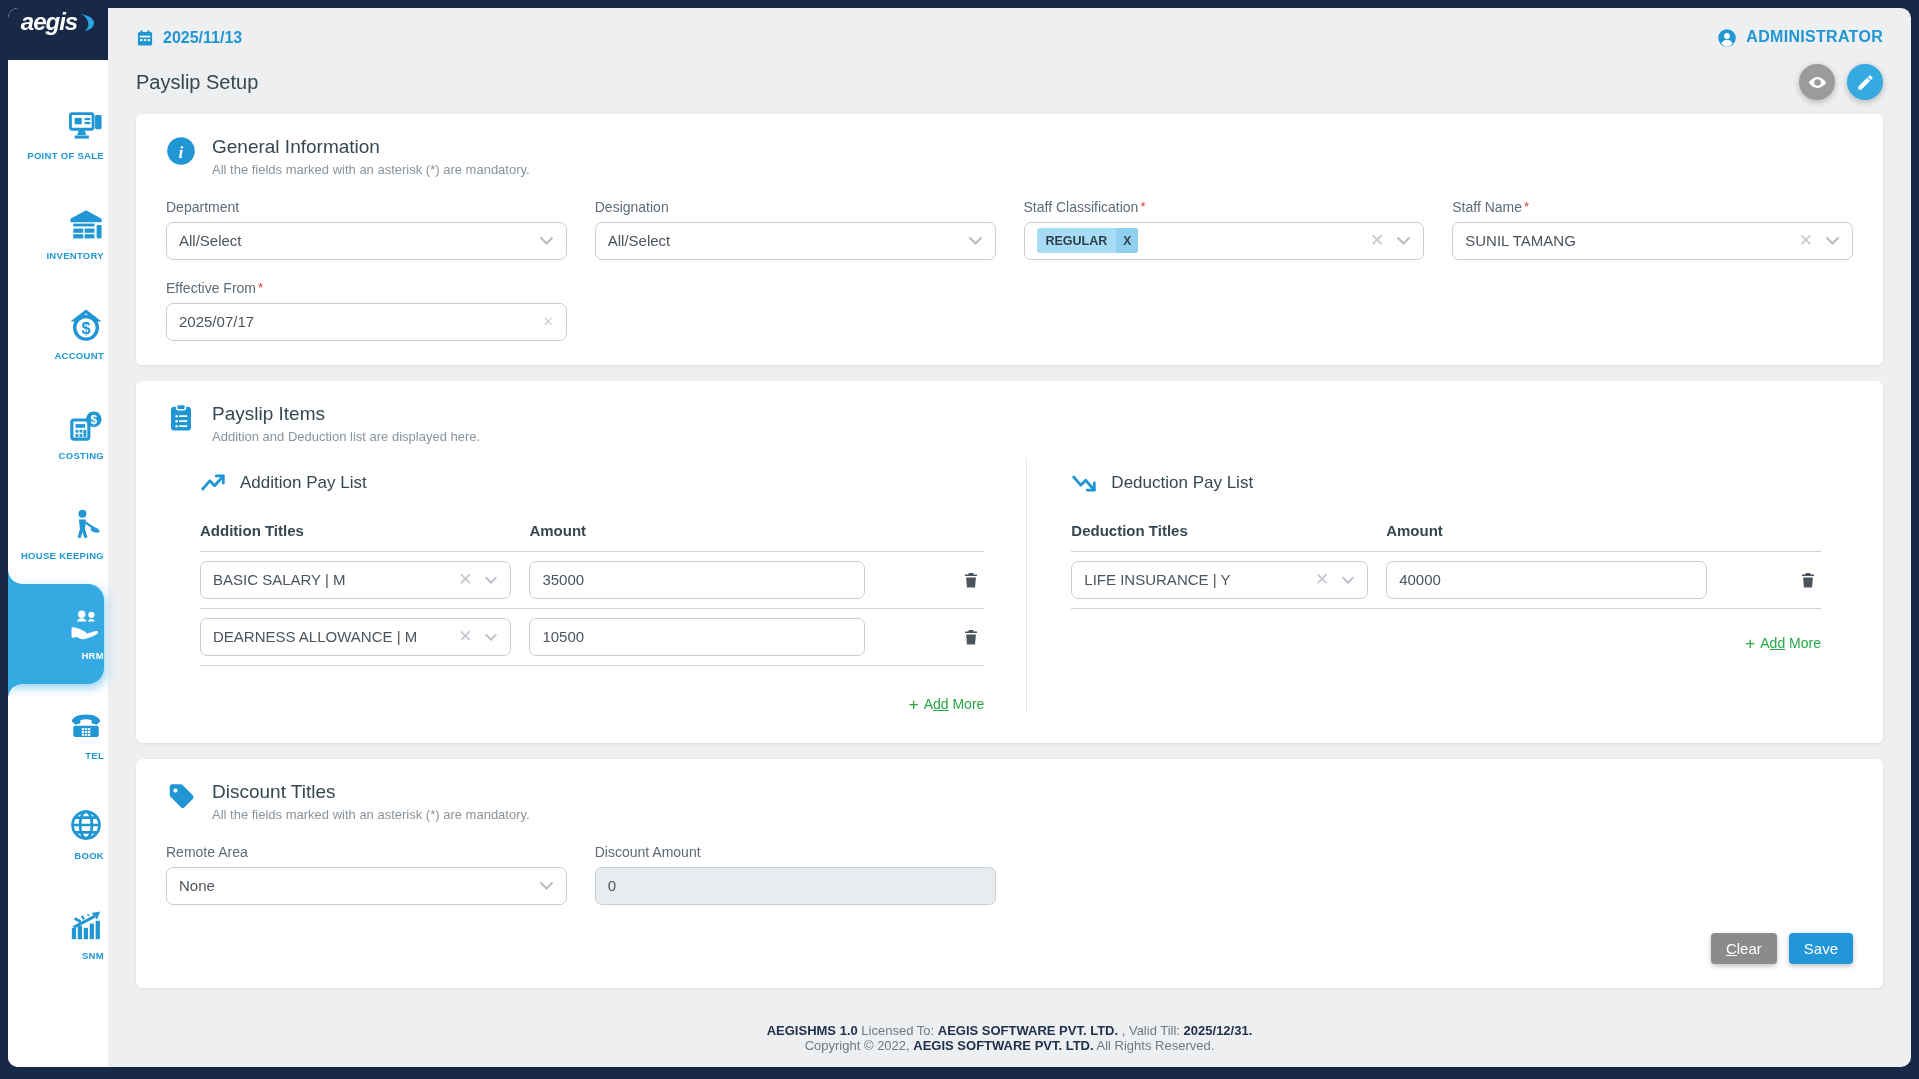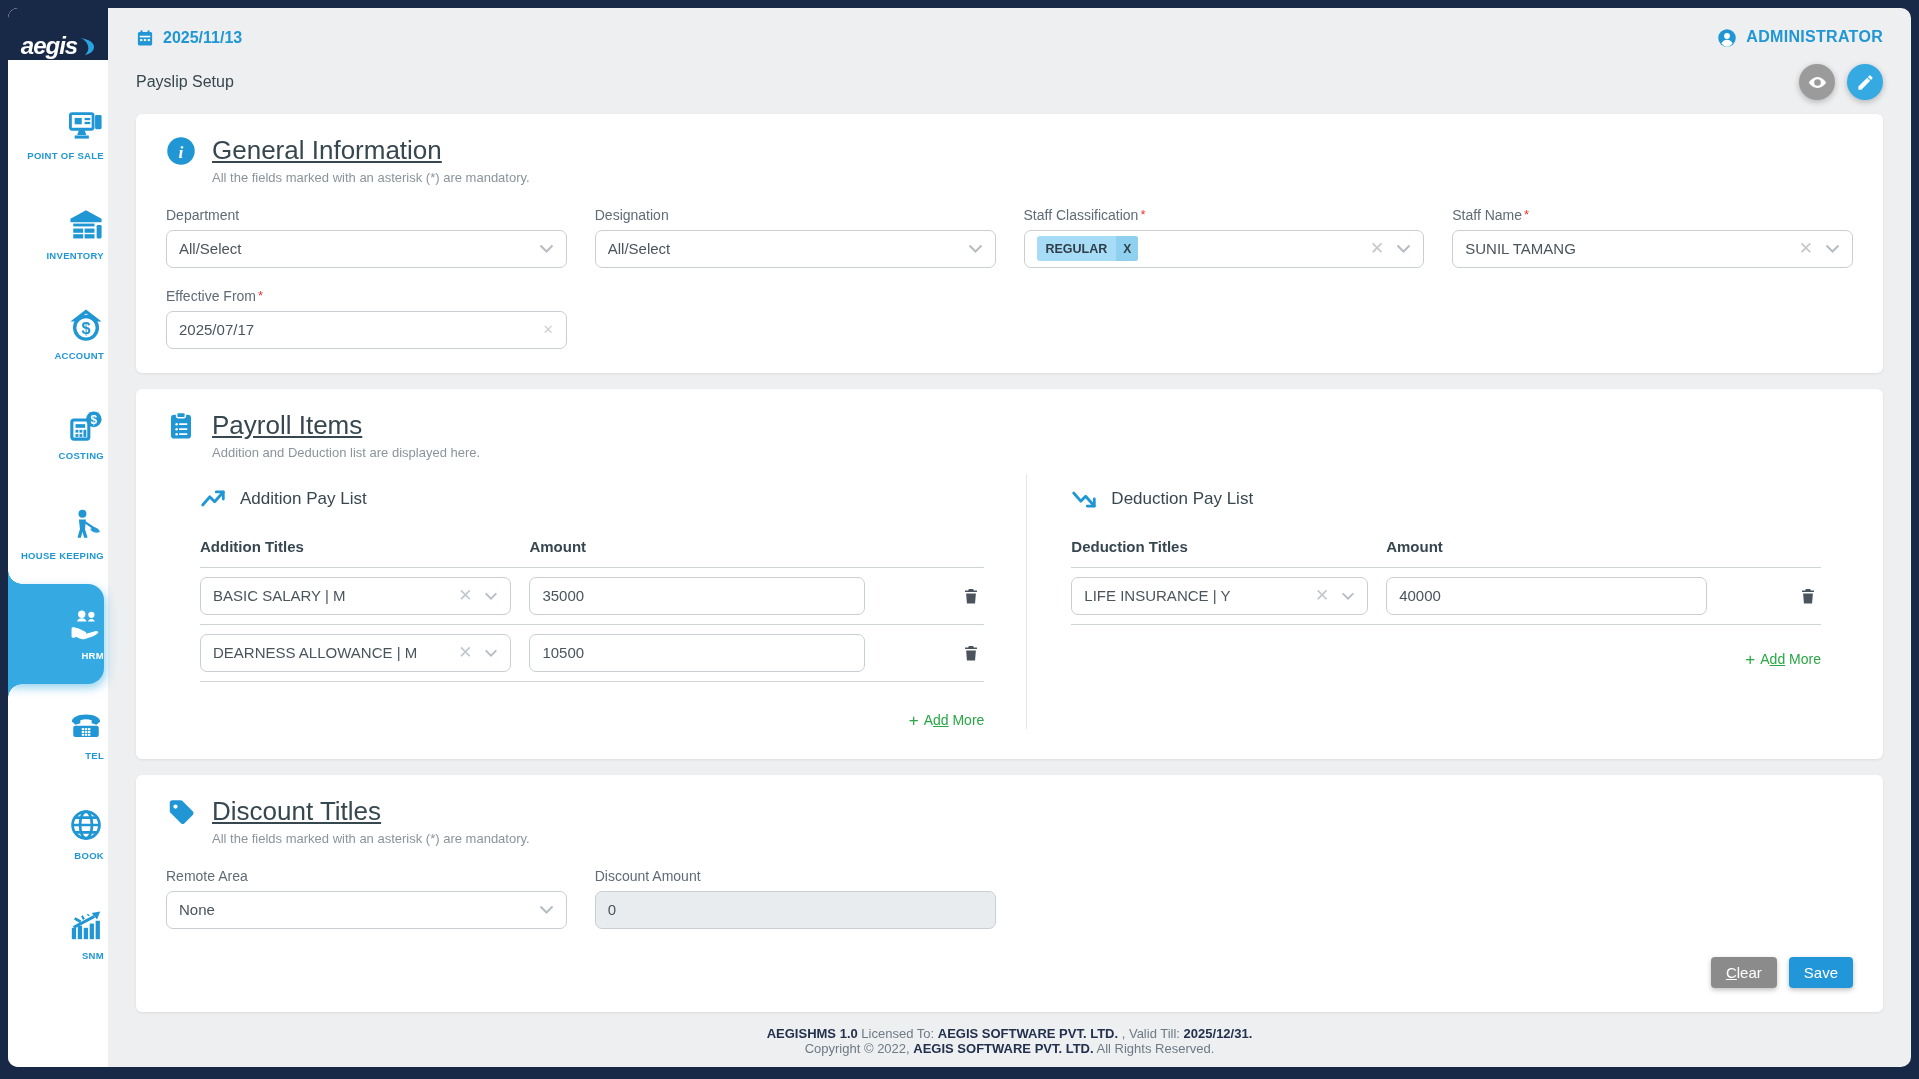--- a/index.html
+++ b/index.html
@@ -16,53 +16,53 @@
     --border:#c9ced3;
     --line:#cfd4d8;
   }
   *{box-sizing:border-box;margin:0;padding:0;}
   html,body{width:1919px;height:1079px;overflow:hidden;}
   body{background:var(--navy);font-family:"Liberation Sans",sans-serif;position:relative;}
   .frame{position:absolute;left:8px;top:8px;right:8px;bottom:12px;border-radius:10px;overflow:hidden;display:flex;background:var(--bg);}
 
   
   .sidebar{width:100px;background:#fff;display:flex;flex-direction:column;flex-shrink:0;}
-  .logo-block{height:52px;background:var(--navy);display:flex;align-items:flex-end;justify-content:center;flex-shrink:0;}
+  .logo-block{height:52px;background:var(--navy);display:flex;align-items:flex-start;justify-content:center;flex-shrink:0;}
   .logo{color:#fff;font-size:24px;font-weight:bold;font-style:italic;letter-spacing:-1px;display:flex;align-items:center;}
   .logo svg{margin-left:2px;}
   .nav{display:flex;flex-direction:column;margin-top:24px;}
   .nav-item{width:96px;height:100px;display:flex;flex-direction:column;align-items:flex-end;justify-content:center;gap:7px;color:var(--accent);cursor:pointer;}
   .nav-item .nav-icon{width:36px;height:36px;display:flex;align-items:center;justify-content:center;}
   .nav-item .nav-icon svg{width:34px;height:34px;}
   .nav-label{font-size:9.5px;font-weight:bold;letter-spacing:.3px;white-space:nowrap;text-align:center;}
   .nav-item.active{position:relative;background:var(--active);border-radius:0 16px 16px 0;color:#fff;box-shadow:2px 4px 10px rgba(52,169,226,.5);}
   .nav-item.active::before{content:"";position:absolute;left:0;top:-14px;width:14px;height:14px;background:radial-gradient(circle at 100% 0%,transparent 13.5px,var(--active) 14px);}
   .nav-item.active::after{content:"";position:absolute;left:0;bottom:-14px;width:14px;height:14px;background:radial-gradient(circle at 100% 100%,transparent 13.5px,var(--active) 14px);}
 
   
   .main{flex:1;display:flex;flex-direction:column;overflow:hidden;}
   .main-header{padding:20px 28px 0 28px;}
   .hdr-row1{display:flex;justify-content:space-between;align-items:center;gap:8px;}
   .date-chip{display:flex;align-items:center;gap:9px;color:var(--accent);font-weight:bold;font-size:16px;cursor:pointer;}
   .admin-chip{display:flex;align-items:flex-start;gap:9px;color:var(--accent);font-weight:bold;font-size:16px;letter-spacing:.3px;cursor:pointer;}
   .hdr-row2{display:flex;justify-content:space-between;align-items:center;margin-top:16px;}
-  .page-title{font-size:16px;color:var(--text-dark);}
+  .page-title{font-size:20px;color:var(--text-dark);}
   .hdr-actions{display:flex;gap:12px;}
   .circle-btn{width:36px;height:36px;border-radius:50%;border:none;display:flex;align-items:center;justify-content:center;cursor:pointer;box-shadow:0 2px 6px rgba(0,0,0,.25);}
   .circle-btn.gray{background:#9b9b9b;}
   .circle-btn.blue{background:var(--active);}
   .circle-btn svg{width:19px;height:19px;}
 
   
   .card{background:var(--card);border-radius:6px;margin:16px 28px 0 28px;box-shadow:0 1px 3px rgba(0,0,0,.08);padding:22px 30px 24px 30px;}
   .card:first-of-type{margin-top:14px;}
   .sec-head{display:flex;gap:16px;align-items:flex-start;}
   .sec-icon{width:30px;height:30px;flex-shrink:0;display:flex;align-items:center;justify-content:center;}
   .sec-icon svg{width:30px;height:30px;}
-  .sec-title{font-size:26px;color:var(--text-dark);line-height:1.15;text-decoration:underline;}
+  .sec-title{font-size:19px;color:var(--text-dark);line-height:1.15;}
   .sec-sub{font-size:13px;color:var(--text-sub);margin-top:4px;}
 
   .form-grid{display:grid;grid-template-columns:repeat(4,1fr);column-gap:28px;row-gap:20px;margin-top:22px;}
   .field{display:flex;flex-direction:column;}
   .field-label{font-size:14px;color:var(--text-label);margin-bottom:7px;}
   .req{color:#e53935;font-size:13px;vertical-align:top;margin-left:2px;}
   .select,.textbox{height:38px;border:1px solid var(--border);border-radius:7px;background:#fff;display:flex;align-items:center;padding:0 12px;font-size:15px;color:var(--text-mid);}
   .select{cursor:pointer;}
   .select .val{flex:1;overflow:hidden;white-space:nowrap;}
   .sel-clear{color:#c2c8cd;font-size:17px;margin:0 12px 0 6px;line-height:1;}
@@ -368,21 +368,21 @@
               <rect x="8.5" y="1.2" width="7" height="4.2" rx="1.2" fill="#2097d4" stroke="#fff" stroke-width="1.2"></rect>
               <circle cx="8.5" cy="10.5" r="1" fill="#fff"></circle>
               <rect x="10.5" y="9.8" width="6.5" height="1.4" fill="#fff"></rect>
               <circle cx="8.5" cy="14.5" r="1" fill="#fff"></circle>
               <rect x="10.5" y="13.8" width="6.5" height="1.4" fill="#fff"></rect>
               <circle cx="8.5" cy="18.5" r="1" fill="#fff"></circle>
               <rect x="10.5" y="17.8" width="6.5" height="1.4" fill="#fff"></rect>
             </svg>
         </span>
         <div>
-          <div class="sec-title">Payroll Items</div>
+          <div class="sec-title">Payslip Items</div>
           <div class="sec-sub">Addition and Deduction list are displayed here.</div>
         </div>
       </div>
 
       <div class="pay-columns">
 
         <div class="pay-col left">
           <div class="list-head">
             <svg viewBox="0 0 24 24" fill="none" stroke="#2097d4" stroke-width="2.6" stroke-linecap="round" stroke-linejoin="round">
                 <path d="M2.5 17.5l6.5-7.5 4.5 4.5L21.5 5.5"></path>

